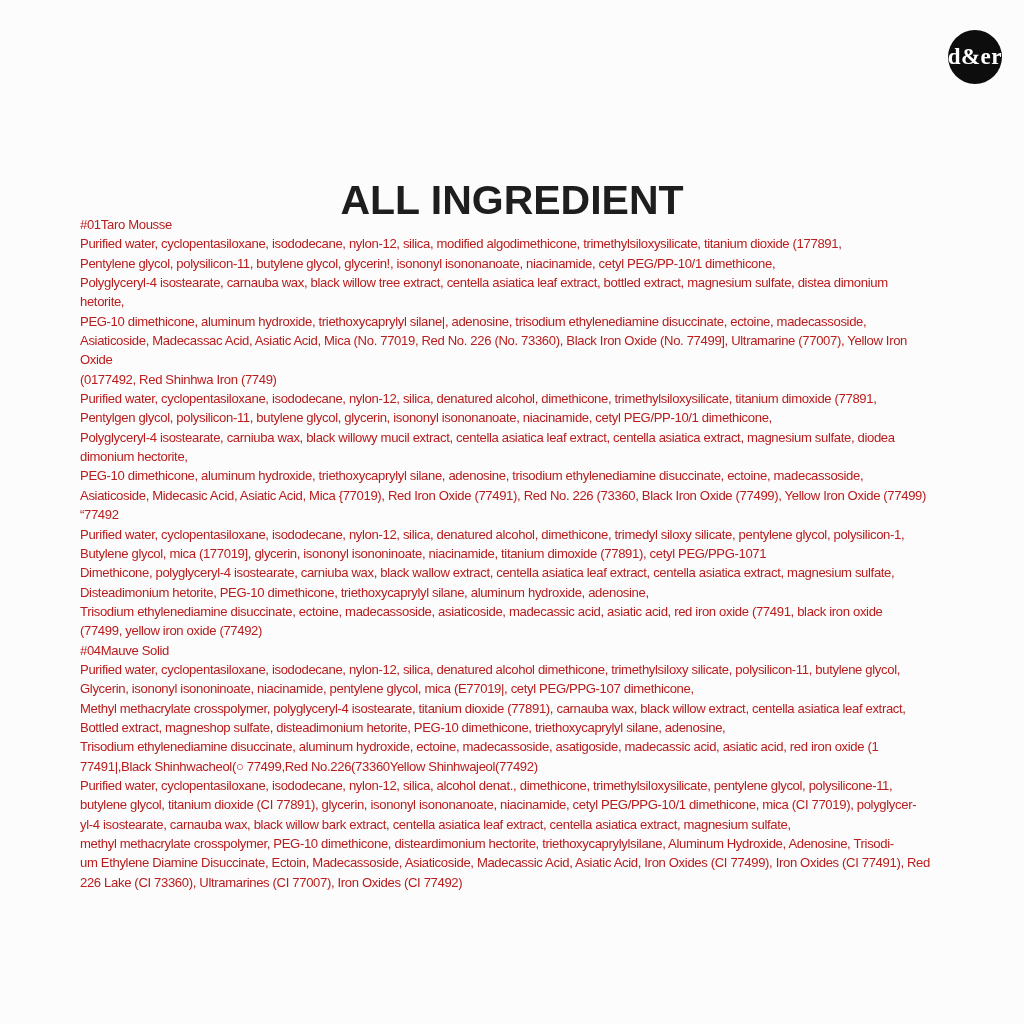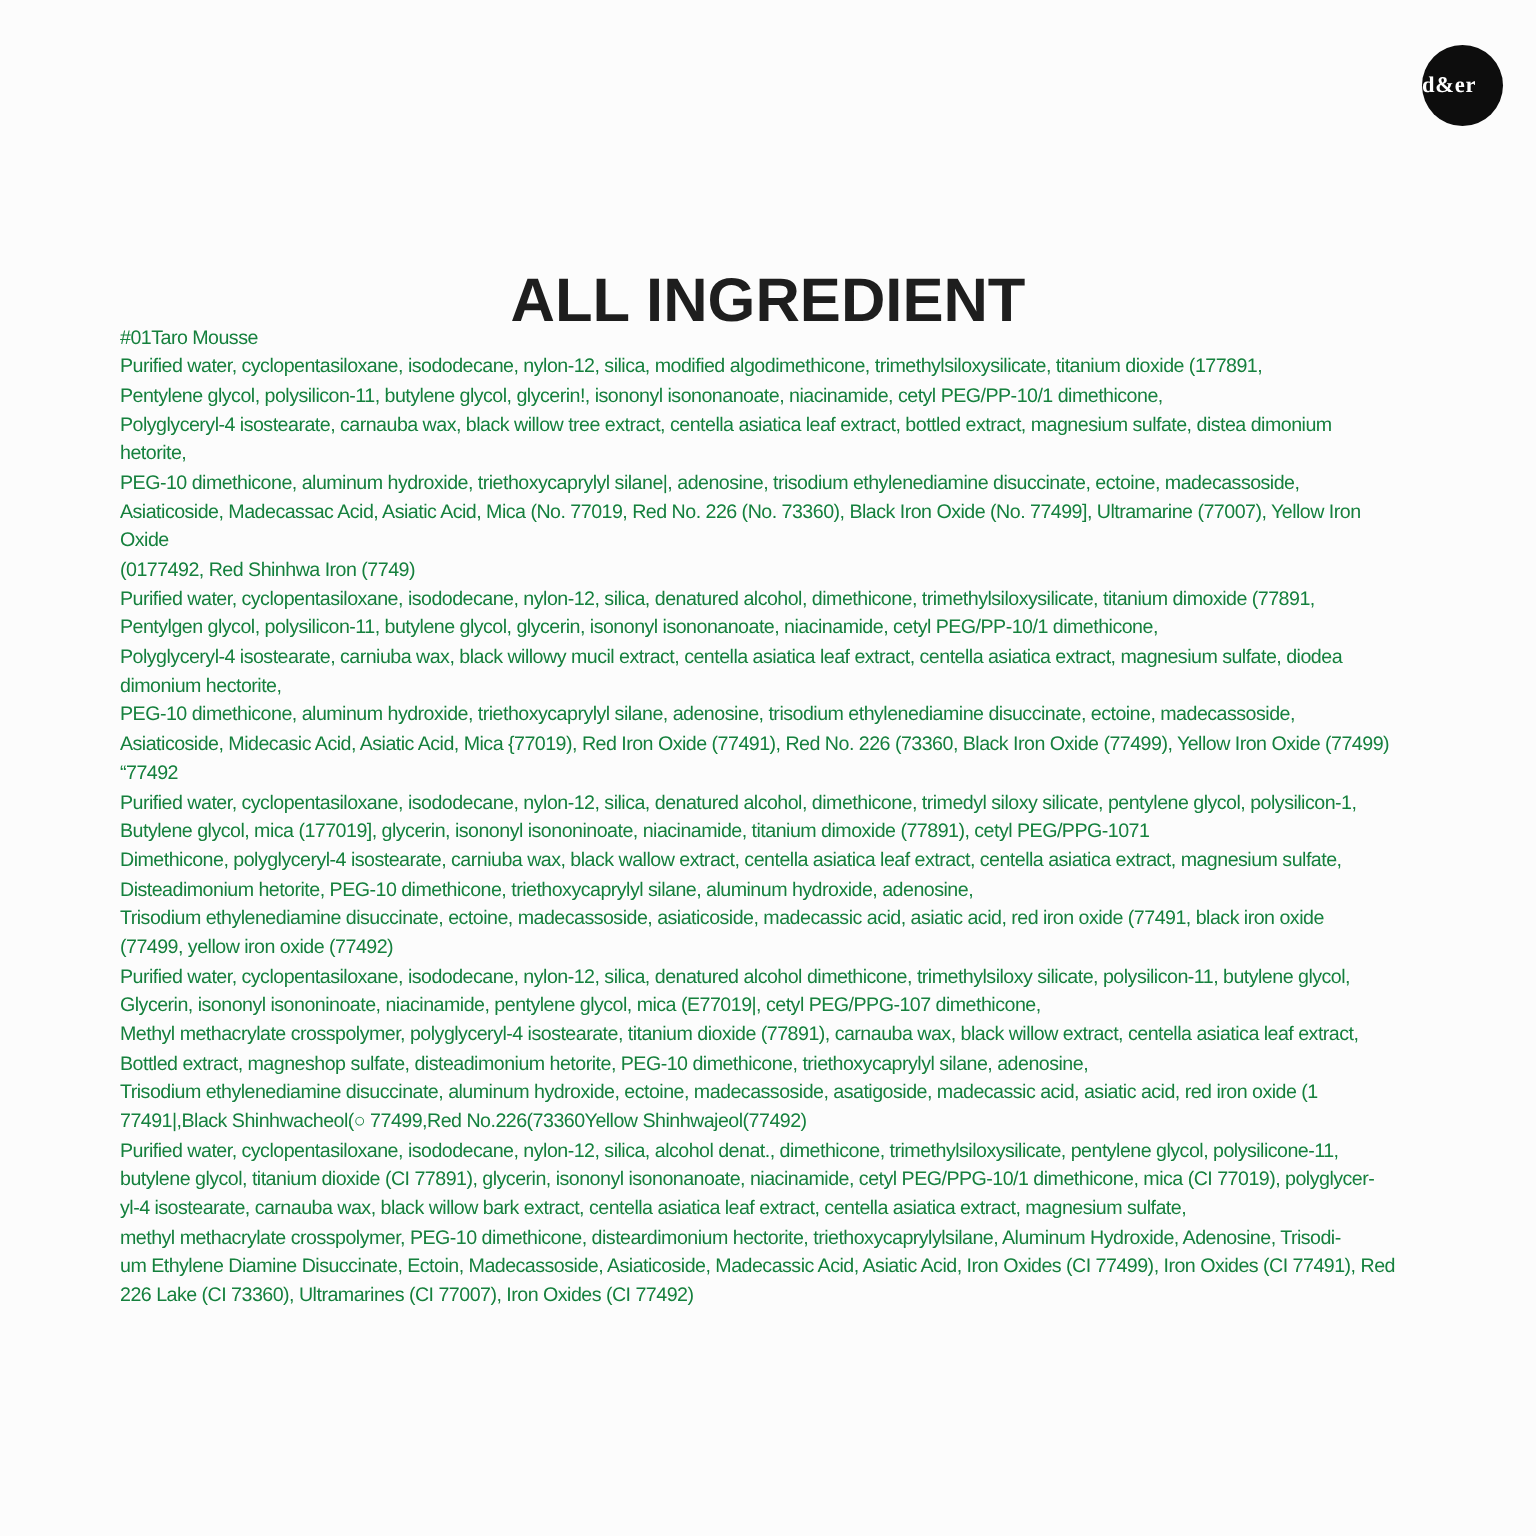--- a/index.html
+++ b/index.html
@@ -15,43 +15,43 @@
     position: absolute;
     left: 948px;
     top: 30px;
     width: 54px;
     height: 54px;
     border-radius: 50%;
     background: #0d0d0d;
     color: #ffffff;
     display: flex;
     align-items: center;
-    justify-content: flex-start;
+    justify-content: flex-end;
     font-family: "Liberation Serif", serif;
     font-weight: bold;
-    font-size: 15px;
+    font-size: 23px;
     letter-spacing: 0.5px;
   }
   .title {
     position: absolute;
     left: 0;
     top: 150px;
     width: 100%;
     text-align: center;
     font-weight: bold;
     font-size: 41px;
     letter-spacing: 0px;
     color: #1e1e1e;
   }
   .content {
     position: absolute;
     left: 80px;
     top: 215px;
     width: 880px;
-    color: #15803d;
+    color: #b91c1c;
     font-size: 13.1px;
     line-height: 19.35px;
     letter-spacing: -0.35px;
   }
   .section-heading,
   .section-body {
     white-space: pre;
     margin: 0;
   }
 </style>
@@ -93,20 +93,21 @@
     <div class="section">
       <div class="section-body">Purified water, cyclopentasiloxane, isododecane, nylon-12, silica, denatured alcohol, dimethicone, trimedyl siloxy silicate, pentylene glycol, polysilicon-1,
 Butylene glycol, mica (177019], glycerin, isononyl isononinoate, niacinamide, titanium dimoxide (77891), cetyl PEG/PPG-1071
 Dimethicone, polyglyceryl-4 isostearate, carniuba wax, black wallow extract, centella asiatica leaf extract, centella asiatica extract, magnesium sulfate,
 Disteadimonium hetorite, PEG-10 dimethicone, triethoxycaprylyl silane, aluminum hydroxide, adenosine,
 Trisodium ethylenediamine disuccinate, ectoine, madecassoside, asiaticoside, madecassic acid, asiatic acid, red iron oxide (77491, black iron oxide
 (77499, yellow iron oxide (77492)</div>
     </div>
 
     <div class="section">
+      <div class="section-heading">#04Mauve Solid</div>
       <div class="section-body">Purified water, cyclopentasiloxane, isododecane, nylon-12, silica, denatured alcohol dimethicone, trimethylsiloxy silicate, polysilicon-11, butylene glycol,
 Glycerin, isononyl isononinoate, niacinamide, pentylene glycol, mica (E77019|, cetyl PEG/PPG-107 dimethicone,
 Methyl methacrylate crosspolymer, polyglyceryl-4 isostearate, titanium dioxide (77891), carnauba wax, black willow extract, centella asiatica leaf extract,
 Bottled extract, magneshop sulfate, disteadimonium hetorite, PEG-10 dimethicone, triethoxycaprylyl silane, adenosine,
 Trisodium ethylenediamine disuccinate, aluminum hydroxide, ectoine, madecassoside, asatigoside, madecassic acid, asiatic acid, red iron oxide (1
 77491|,Black Shinhwacheol(○ 77499,Red No.226(73360Yellow Shinhwajeol(77492)</div>
     </div>
 
     <div class="section">
       <div class="section-body">Purified water, cyclopentasiloxane, isododecane, nylon-12, silica, alcohol denat., dimethicone, trimethylsiloxysilicate, pentylene glycol, polysilicone-11,

